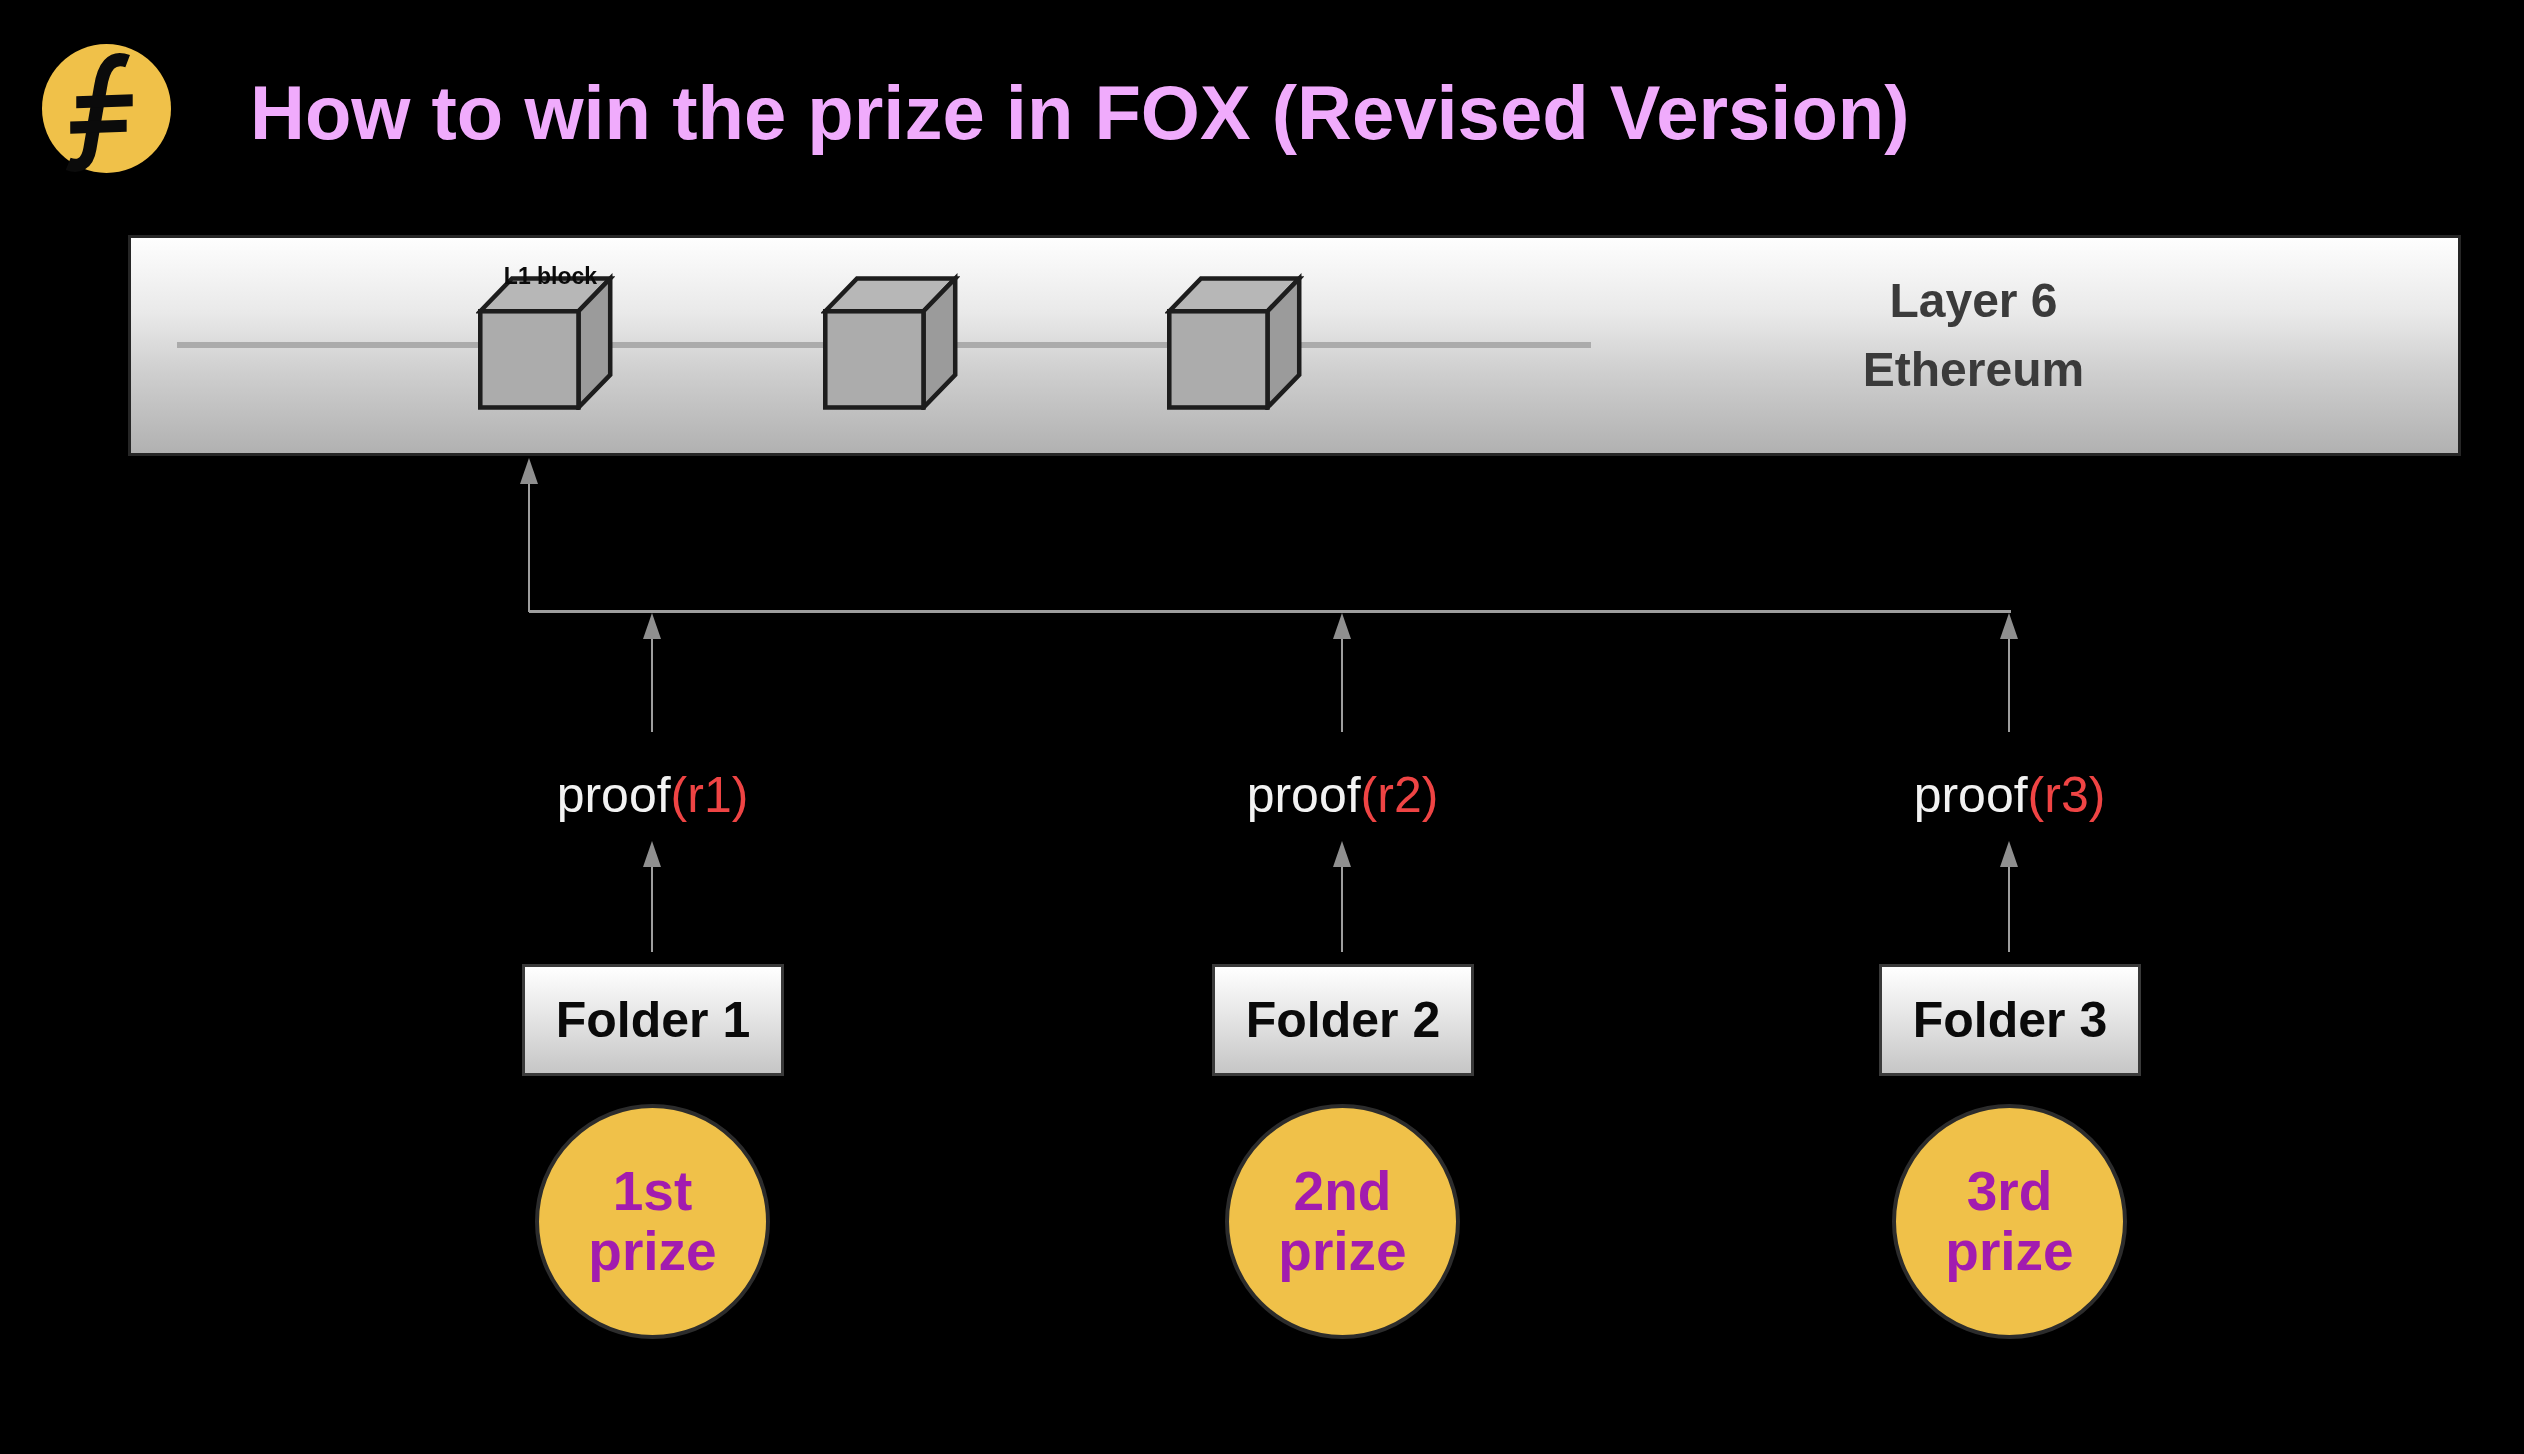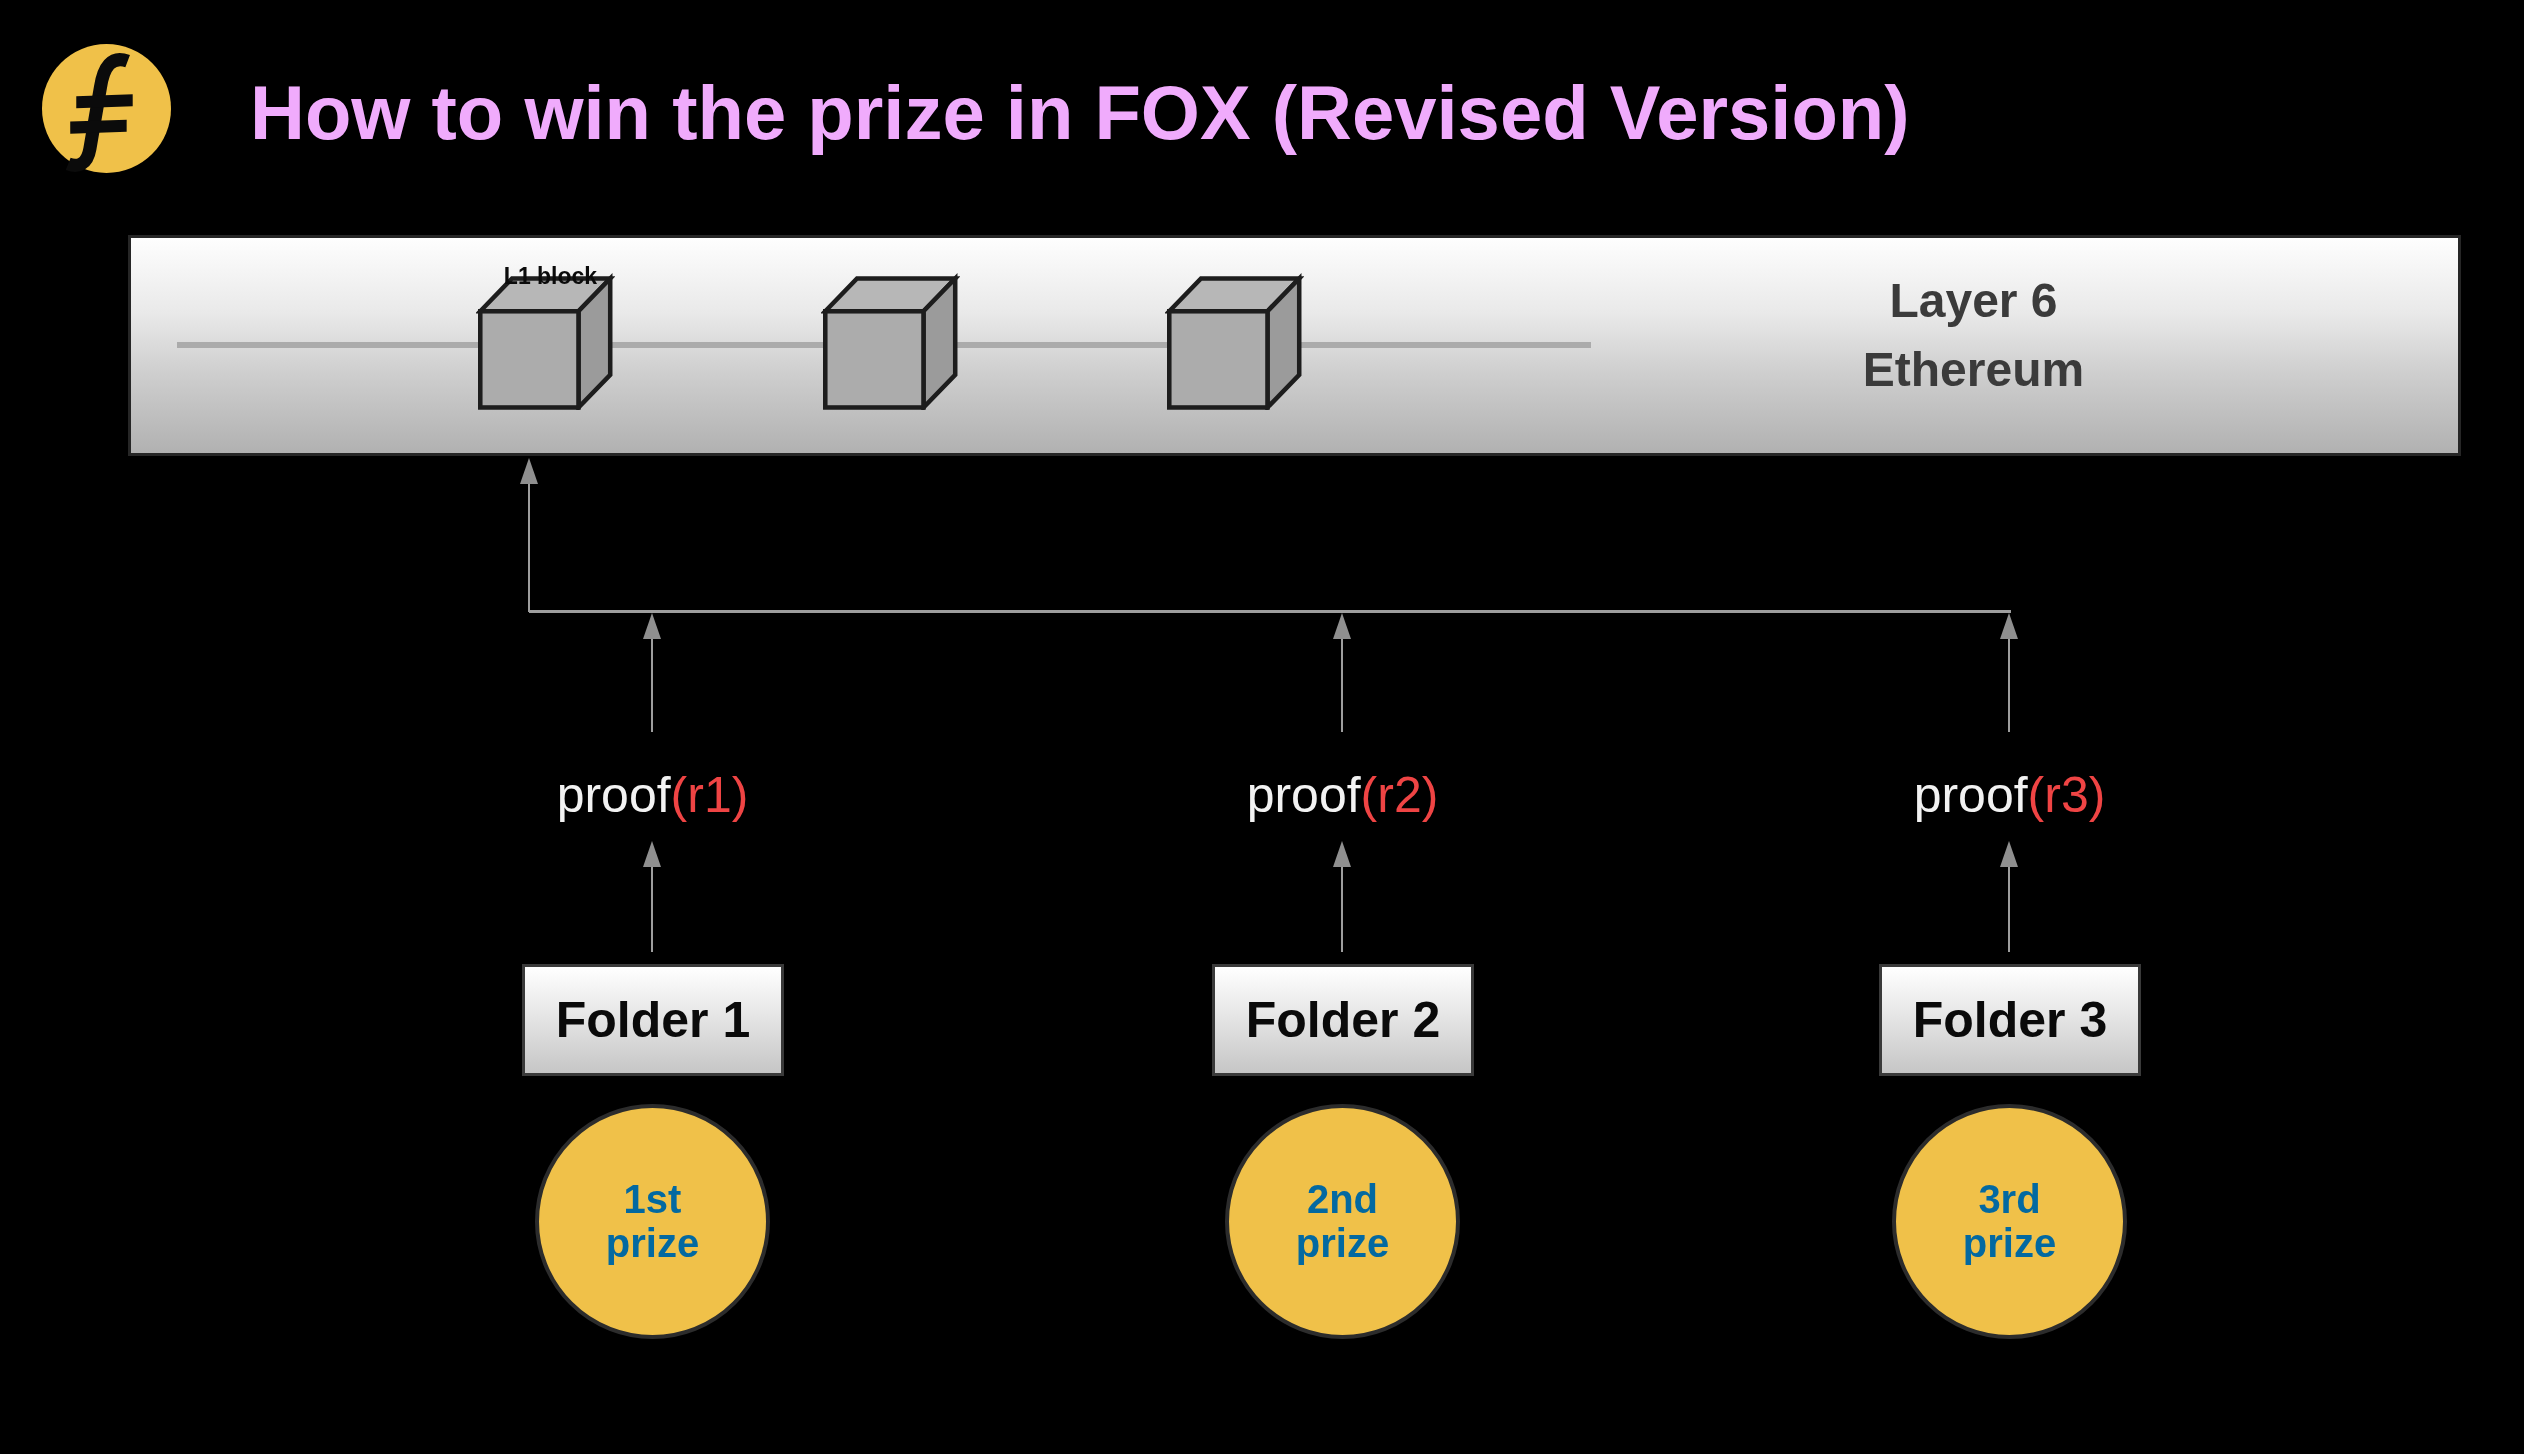--- a/index.html
+++ b/index.html
@@ -55,21 +55,21 @@
     position:absolute;left:21px;top:952px;width:262px;height:112px;box-sizing:border-box;
     border:3px solid #3A3A3A;
     background:linear-gradient(180deg,#FFFFFF 0%,#E9E9E9 40%,#C6C6C6 100%);
     display:flex;align-items:center;justify-content:center;
     color:#0A0A0A;font-size:50px;font-weight:bold;margin-top:12px;
   }
   .prize{
     position:absolute;left:34px;top:1104px;width:235px;height:235px;box-sizing:border-box;
     border-radius:50%;border:4.5px solid #2C2C2C;background:#F0C149;
     display:flex;flex-direction:column;align-items:center;justify-content:center;
-    color:#0369a1;font-size:40px;font-weight:bold;line-height:1.09;text-align:center;
+    color:#a21caf;font-size:55px;font-weight:bold;line-height:1.09;text-align:center;
   }
 </style>
 </head>
 <body>
 
 <div class="stage">
 
   <div class="logo">
     <svg width="129" height="129" viewBox="0 0 256 256">
       <circle cx="128" cy="128" r="128" fill="#F0C149"></circle>

